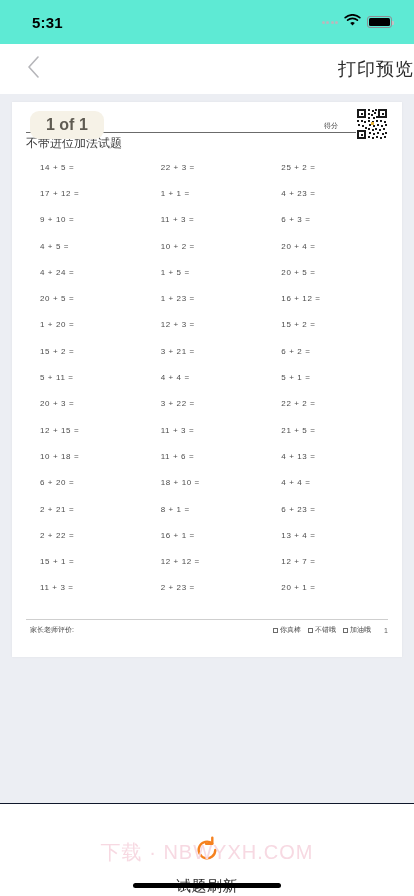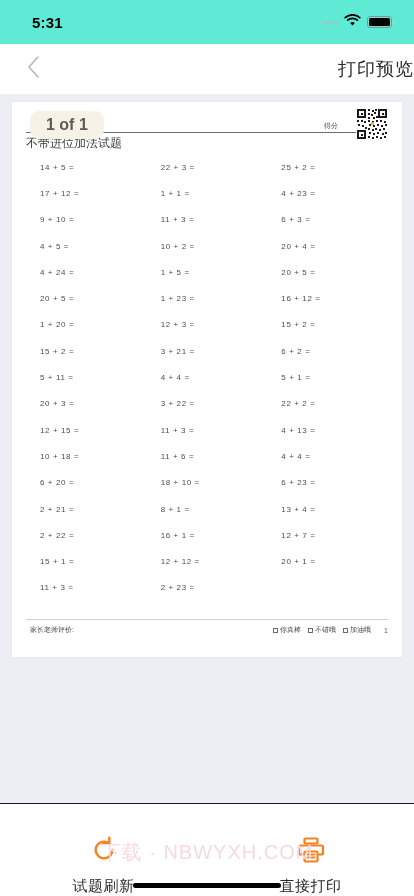--- a/index.html
+++ b/index.html
@@ -427,20 +427,21 @@
         <div class="problem-cell">25 + 2 =</div>
         <div class="problem-cell">4 + 23 =</div>
         <div class="problem-cell">6 + 3 =</div>
         <div class="problem-cell">20 + 4 =</div>
         <div class="problem-cell">20 + 5 =</div>
         <div class="problem-cell">16 + 12 =</div>
         <div class="problem-cell">15 + 2 =</div>
         <div class="problem-cell">6 + 2 =</div>
         <div class="problem-cell">5 + 1 =</div>
         <div class="problem-cell">22 + 2 =</div>
+        <div class="problem-cell">21 + 5 =</div>
         <div class="problem-cell">4 + 13 =</div>
         <div class="problem-cell">4 + 4 =</div>
         <div class="problem-cell">6 + 23 =</div>
         <div class="problem-cell">13 + 4 =</div>
         <div class="problem-cell">12 + 7 =</div>
         <div class="problem-cell">20 + 1 =</div>
       </div>
     </div>
 
     <div class="paper-foot">
@@ -471,26 +472,15 @@
 <div class="toolbar">
   <div class="tool-btn">
     <span>
       <svg width="28" height="28" viewBox="0 0 28 28">
         <path d="M22.3 14a8.3 8.3 0 1 1-3.1-6.5" stroke="#f5811f" stroke-width="2.4" fill="none" stroke-linecap="round"></path>
         <path d="M19.3 1.6v6.2h-6.2" stroke="#f5811f" stroke-width="2.4" fill="none" stroke-linecap="round" stroke-linejoin="round"></path>
       </svg>
     </span>
     <span class="tool-label">试题刷新</span>
   </div>
-  <div class="tool-btn">
-    <span>
-      <svg width="28" height="28" viewBox="0 0 28 28">
-        <rect x="7.5" y="2.5" width="13" height="5" rx="1" stroke="#f5811f" stroke-width="2.2" fill="none"></rect>
-        <path d="M3.5 9.5h21a1.5 1.5 0 0 1 1.5 1.5v6a1.5 1.5 0 0 1-1.5 1.5h-21A1.5 1.5 0 0 1 2 17v-6a1.5 1.5 0 0 1 1.5-1.5z" stroke="#f5811f" stroke-width="2.2" fill="none"></path>
-        <rect x="7.5" y="15.5" width="13" height="10" rx="1" stroke="#f5811f" stroke-width="2.2" fill="#fff"></rect>
-        <path d="M10.5 18.5h7M10.5 21.5h7" stroke="#f5811f" stroke-width="1.8" stroke-linecap="round"></path>
-      </svg>
-    </span>
-    <span class="tool-label">直接打印</span>
-  </div>
   <div class="watermark">下载 · NBWYXH.COM</div>
   <div class="home-indicator"></div>
 </div>
 
 </body></html>

